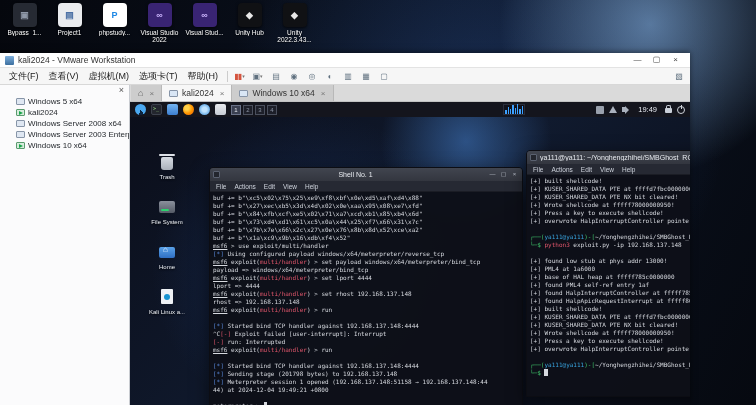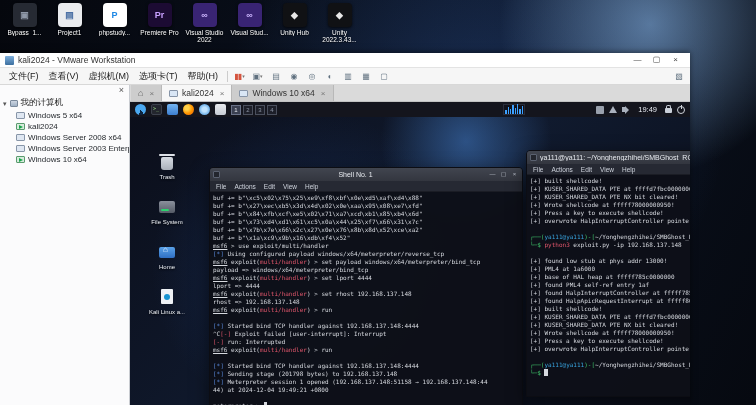--- a/index.html
+++ b/index.html
@@ -129,24 +129,20 @@
       </div>
       <div class="dicon">
         <div class="dicon-img" style="background: rgb(233, 235, 238); color: rgb(74, 111, 165);">▤</div>
         <div class="dicon-label">Project1</div>
       </div>
       <div class="dicon">
         <div class="dicon-img" style="background: rgb(255, 255, 255); color: rgb(30, 136, 229);">P</div>
         <div class="dicon-label">phpstudy...</div>
       </div>
       <div class="dicon">
-        <div class="dicon-img" style="background: rgb(28, 11, 51); color: rgb(201, 161, 255);">Pr</div>
-        <div class="dicon-label">Premiere Pro</div>
-      </div>
-      <div class="dicon">
         <div class="dicon-img" style="background: rgb(57, 36, 115); color: rgb(205, 182, 255);">∞</div>
         <div class="dicon-label">Visual Studio 2022</div>
       </div>
       <div class="dicon">
         <div class="dicon-img" style="background: rgb(57, 36, 115); color: rgb(205, 182, 255);">∞</div>
         <div class="dicon-label">Visual Stud...</div>
       </div>
       <div class="dicon">
         <div class="dicon-img" style="background: rgb(16, 17, 20); color: rgb(232, 232, 232);">◆</div>
         <div class="dicon-label">Unity Hub</div>
@@ -189,25 +185,20 @@
           <span class="tico" style="color: rgb(95, 112, 127);">▢</span>
           <span class="tico" style="color: rgb(95, 112, 127); margin-left: auto;">▧</span>
         </span>
     </div>
 
     <div class="vmw-body">
       <div class="vmw-sidebar">
         <div class="sb-top">
           <span class="sb-x">×</span>
         </div>
-        <div class="tree-root">
-          <span class="tw"></span>
-          <span class="comp-ic"></span>
-          <span>我的计算机</span>
-        </div>
         <div class="tree">
             <div class="tree-item">
               <span class="mon"></span>
               <span class="tree-label">Windows 5 x64</span>
             </div>
             <div class="tree-item">
               <span class="mon running">
                 <span class="play"></span>
               </span>
               <span class="tree-label">kali2024</span>

